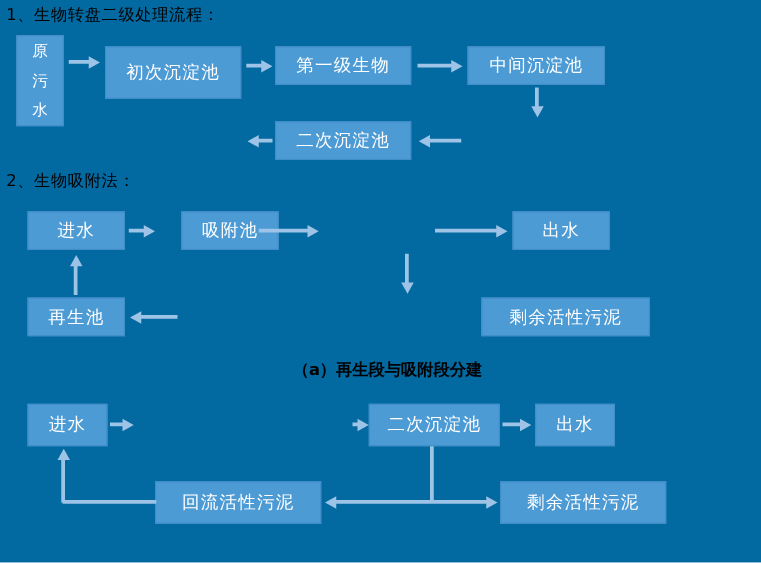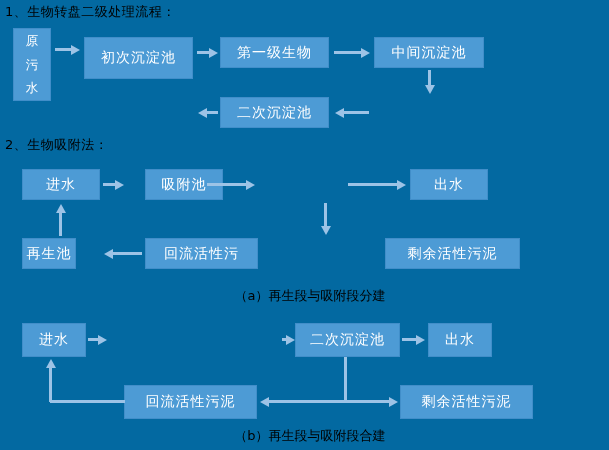--- a/index.html
+++ b/index.html
@@ -16,20 +16,21 @@
     color:#000;
     letter-spacing:0.5px;
     white-space:nowrap;
   }
   .caption{
     position:absolute;
     font-size:13px;
     color:#000;
     text-align:center;
     white-space:nowrap;
+    font-weight:bold;
   }
   .box{
     position:absolute;
     background:#4D9BD5;
     border:1px solid #418EC9;
     color:#fff;
     display:flex;
     align-items:center;
     justify-content:center;
     font-size:14px;
@@ -99,22 +100,21 @@
   <div class="ar v down" style="left:428px;top:70px;height:16px;"></div>
   <div class="ar h left" style="left:343px;top:111px;width:26px;"></div>
   <div class="ar h left" style="left:206px;top:111px;width:12px;"></div>
 
   <div class="heading" style="left:5px;top:136px;">2、生物吸附法：</div>
 
   <div class="box" style="left:22px;top:169px;width:78px;height:31px;">进水</div>
   <div class="box" style="left:127px;top:169px;width:78px;height:31px;margin-left:18px;">吸附池</div>
   <div class="box" style="left:410px;top:169px;width:78px;height:31px;">出水</div>
 
-  <div class="box" style="left:22px;top:238px;width:54px;height:31px;">再生池</div>
-  <div class="box" style="left:145px;top:238px;width:113px;height:31px;">回流活性污</div>
+  <div class="box" style="left:22px;top:238px;width:78px;height:31px;">再生池</div>
   <div class="box" style="left:385px;top:238px;width:135px;height:31px;">剩余活性污泥</div>
 
   <div class="ar h right" style="left:103px;top:183px;width:13px;"></div>
   <div class="ar h right" style="left:207px;top:183px;width:40px;"></div>
   <div class="ar h right" style="left:348px;top:183px;width:50px;"></div>
   <div class="ar v up" style="left:59px;top:212px;height:24px;"></div>
   <div class="ar v down" style="left:324px;top:203px;height:24px;"></div>
   <div class="ar h left" style="left:112px;top:252px;width:30px;"></div>
 
   <div class="caption" style="left:160px;top:287px;width:300px;">（a）再生段与吸附段分建</div>
@@ -128,15 +128,14 @@
 
   <div class="ar h right" style="left:88px;top:338px;width:11px;"></div>
   <div class="ar h right" style="left:282px;top:338px;width:5px;"></div>
   <div class="ar h right" style="left:402px;top:338px;width:15px;"></div>
 
   <div class="ln" style="left:344px;top:357px;width:3px;height:45px;"></div>
   <div class="ar h both" style="left:268px;top:400px;width:122px;"></div>
   <div class="ln" style="left:50px;top:400px;width:75px;height:3px;"></div>
   <div class="ar v up" style="left:49px;top:367px;height:35px;"></div>
 
-  <div class="caption" style="left:160px;top:427px;width:300px;">（b）再生段与吸附段合建</div>
 
 </div>
 
 </body></html>

